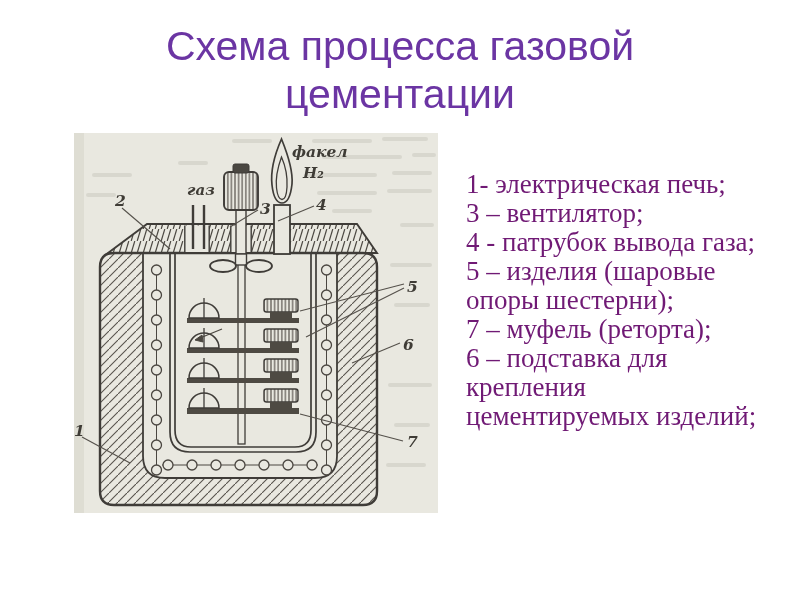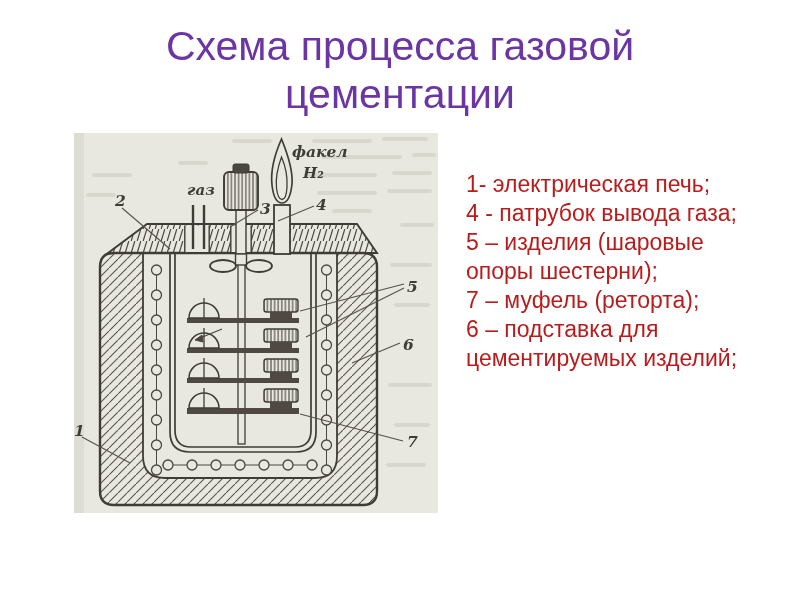--- a/index.html
+++ b/index.html
@@ -11,21 +11,21 @@
   .title-wrap{
     position:absolute;top:22px;left:0;width:800px;text-align:center;
   }
   .title{
     display:inline-block;max-width:600px;
     font-size:41px;line-height:48px;font-weight:400;
     color:#6B35A3;letter-spacing:0px;
   }
   .legend{
     position:absolute;left:466px;top:170px;width:320px;
-    color:#b91c1c;font-size:23px;line-height:29px;
+    color:#701a75;font-size:27px;line-height:29px;font-family:Liberation Serif, serif;
   }
   .legend-line{white-space:nowrap;}
   .figure{
     position:absolute;left:82px;top:133px;width:356px;height:380px;
   }
   .figure svg{overflow:visible;display:block;}
   .scan-label{
     font-family:"DejaVu Serif",serif;font-style:italic;font-weight:700;
     fill:#3f3c36;
   }
@@ -226,26 +226,30 @@
     <text class="scan-label" x="325" y="314">7</text>
   </g>
 </svg>
 </div>
 
 <div class="legend">
   <div class="legend-item">
     <div class="legend-line">1- электрическая печь;</div>
   </div>
   <div class="legend-item">
+    <div class="legend-line">3 – вентилятор;</div>
+  </div>
+  <div class="legend-item">
     <div class="legend-line">4 - патрубок вывода газа;</div>
   </div>
   <div class="legend-item">
     <div class="legend-line">5 – изделия (шаровые</div>
     <div class="legend-line">опоры шестерни);</div>
   </div>
   <div class="legend-item">
     <div class="legend-line">7 – муфель (реторта);</div>
   </div>
   <div class="legend-item">
     <div class="legend-line">6 – подставка для</div>
+    <div class="legend-line">крепления</div>
     <div class="legend-line">цементируемых изделий;</div>
   </div>
 </div>
 
 </body></html>

